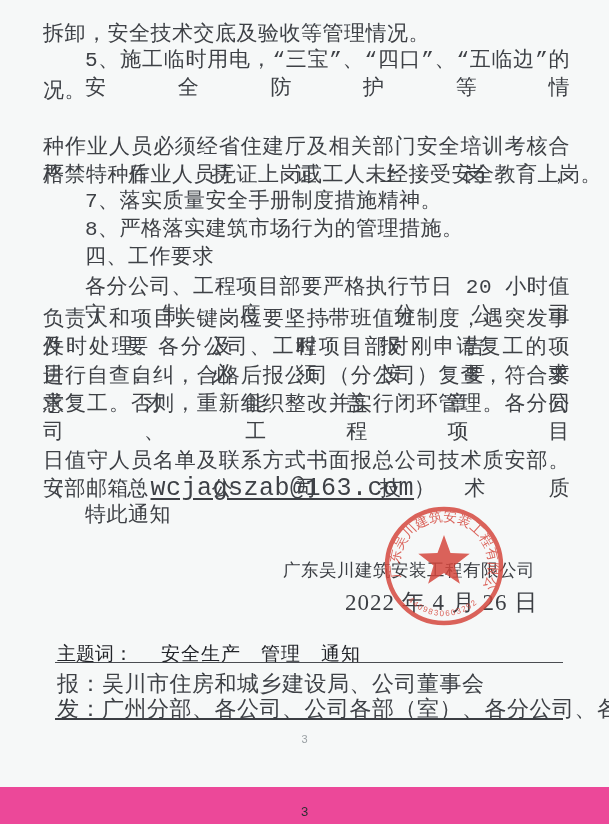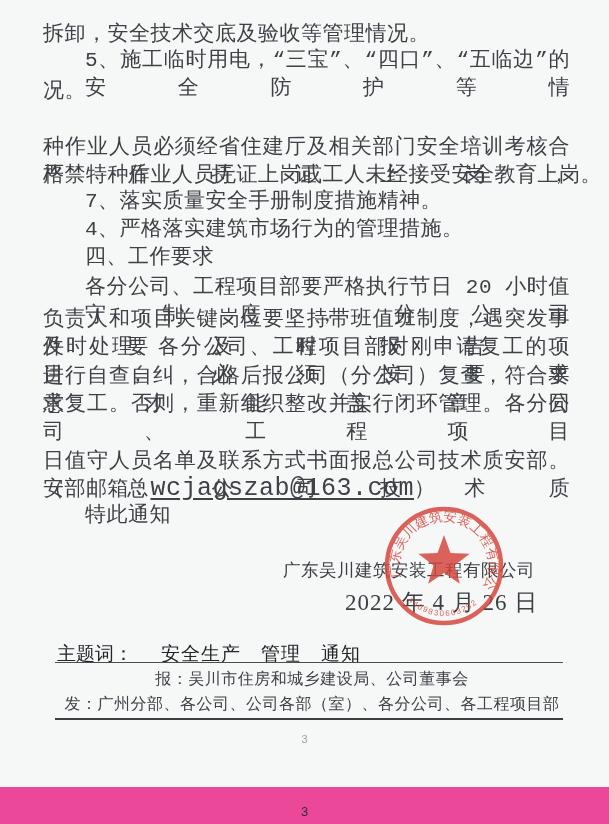--- a/index.html
+++ b/index.html
@@ -44,21 +44,21 @@
   .rule-thin {
     position:absolute; left:55px; width:508px; height:0;
     border-top:1.5px solid #4a4d52;
   }
   .rule-thick {
     position:absolute; left:55px; width:508px; height:0;
     border-top:2px solid #3c3f44;
   }
   .footer-line {
     position:absolute; left:57px; width:510px;
-    font-size:16px; color:#3e4146; letter-spacing:0.5px; white-space:nowrap;text-align:center;
+    font-size:22px; color:#3e4146; letter-spacing:0.5px; white-space:nowrap;
   }
   .scan-pageno {
     position:absolute; left:0; top:733px; width:609px;
     text-align:center; font-size:11px; color:#9aa0a4;
     font-family:"Liberation Sans","DejaVu Sans",sans-serif;
   }
   .outer-pageno {
     position:absolute; left:0; top:804px; width:609px;
     text-align:center; font-size:13px; color:#2d2f33;
     font-family:"Liberation Sans","DejaVu Sans",sans-serif;
@@ -69,21 +69,21 @@
 
 <div class="page">
   <div class="scan">
 
     <div class="line" style="top:19px">拆卸，安全技术交底及验收等管理情况。</div>
     <div class="line ind fill" style="top:47px">5、施工临时用电，“三宝”、“四口”、“五临边”的安全防护等情</div>
     <div class="line" style="top:76px">况。</div>
     <div class="line fill" style="top:132px">种作业人员必须经省住建厅及相关部门安全培训考核合格后持证上岗，</div>
     <div class="line" style="top:160px">严禁特种作业人员无证上岗或工人未经接受安全教育上岗。</div>
     <div class="line ind" style="top:188px">7、落实质量安全手册制度措施精神。</div>
-    <div class="line ind" style="top:216px">4、严格落实建筑市场行为的管理措施。</div>
+    <div class="line ind" style="top:216px">8、严格落实建筑市场行为的管理措施。</div>
     <div class="line ind" style="top:244px">四、工作要求</div>
     <div class="line ind fill" style="top:274px">各分公司、工程项目部要严格执行节日 20 小时值守制度，分公司</div>
     <div class="line fill" style="top:304px">负责人和项目关键岗位要坚持带班值班制度，遇突发事件要及时报告、</div>
     <div class="line fill" style="top:332px">及时处理。各分公司、工程项目部对刚申请复工的项目，必须按要求</div>
     <div class="line fill" style="top:361px">进行自查自纠，合格后报公司（分公司）复查，符合要求才能盖章同</div>
     <div class="line fill" style="top:389px">意复工。否则，重新组织整改并实行闭环管理。各分公司、工程项目</div>
     <div class="line fill" style="top:446px">日值守人员名单及联系方式书面报总公司技术质安部。（总公司技术质</div>
     <div class="line" style="top:474px">
       <span>安部邮箱：</span><span class="email-part">wcjagszab@163.com</span><span>）</span>
     </div>

